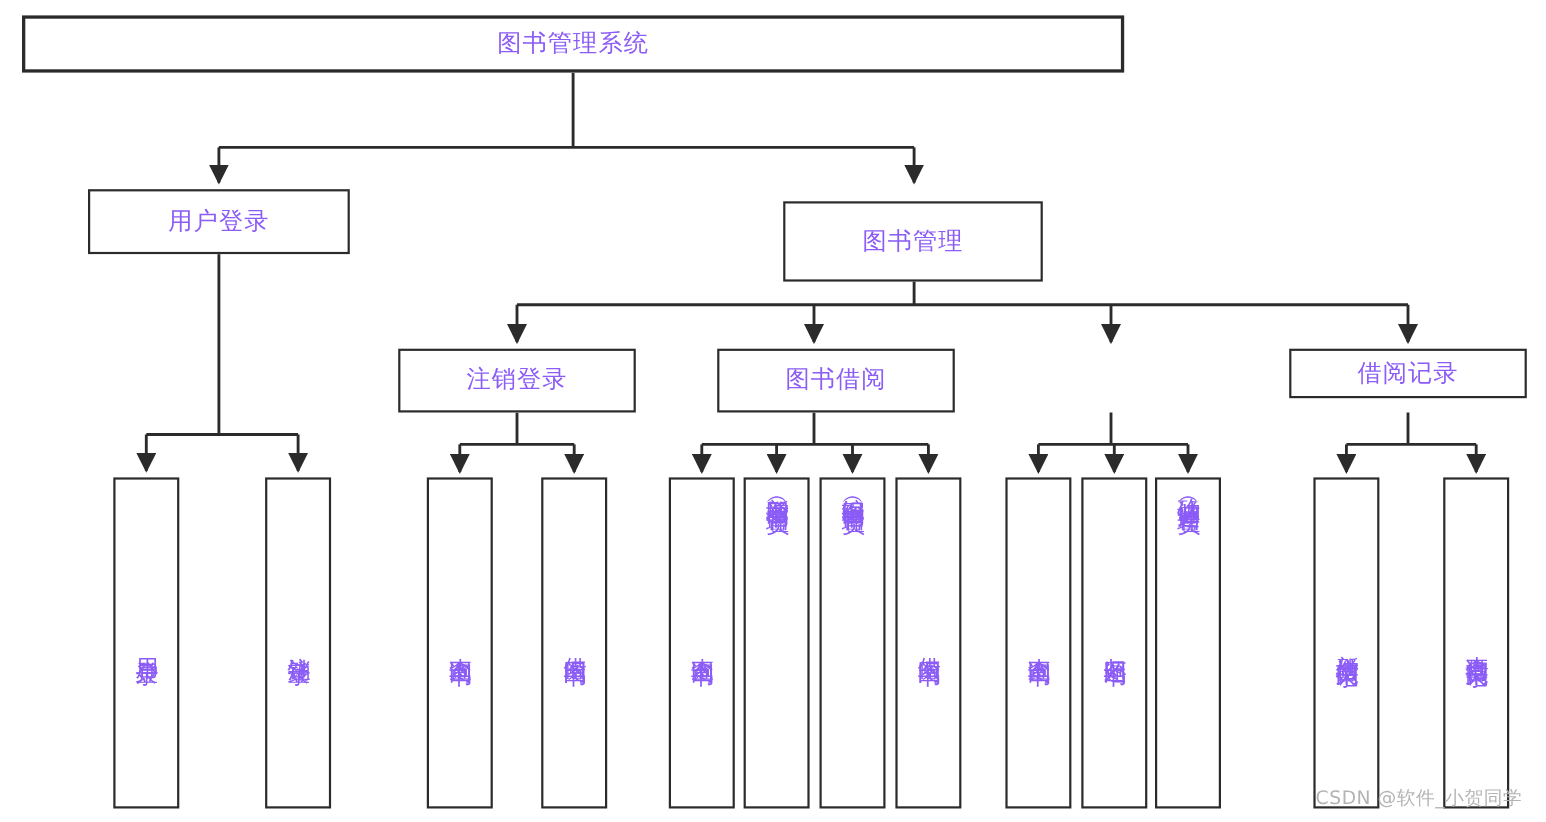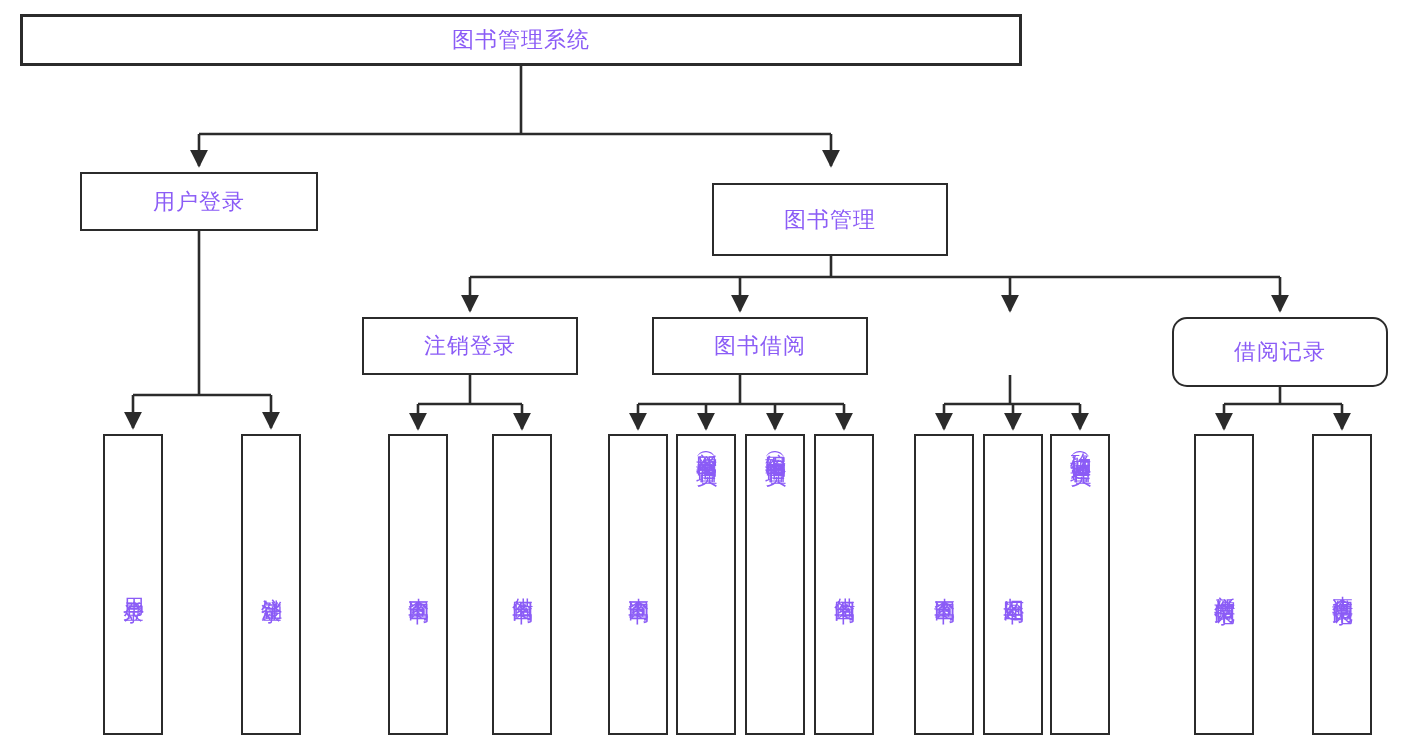--- a/index.html
+++ b/index.html
@@ -138,21 +138,21 @@
   <div class="node" style="left:712px; top:172px; width:236px; height:73px;margin-top:11px;">
     <span class="node-label">图书管理</span>
   </div>
 
   <div class="node" style="left:362px; top:317px; width:216px; height:58px;">
     <span class="node-label">注销登录</span>
   </div>
   <div class="node" style="left:652px; top:317px; width:216px; height:58px;">
     <span class="node-label">图书借阅</span>
   </div>
-  <div class="node" style="left:1172px; top:317px; width:216px; height:70px;border-radius:15px;">
+  <div class="node" style="left:1172px; top:317px; width:216px; height:45px;">
     <span class="node-label">借阅记录</span>
   </div>
 
   <div class="node leaf centered" style="left:103px; top:434px; width:60px; height:301px;">
     <span class="node-label">用户登录</span>
   </div>
   <div class="node leaf centered" style="left:241px; top:434px; width:60px; height:301px;">
     <span class="node-label">注销登录</span>
   </div>
 
@@ -186,14 +186,15 @@
     <span class="node-label">确认归还（管理员）</span>
   </div>
 
   <div class="node leaf centered" style="left:1194px; top:434px; width:60px; height:301px;">
     <span class="node-label">新增借阅记录</span>
   </div>
   <div class="node leaf centered" style="left:1312px; top:434px; width:60px; height:301px;">
     <span class="node-label">查询借阅记录</span>
   </div>
 
+  <div class="watermark" style="left:1196px; top:714px;">CSDN @软件_小贺同学</div>
 
 </div>
 
 </body></html>

